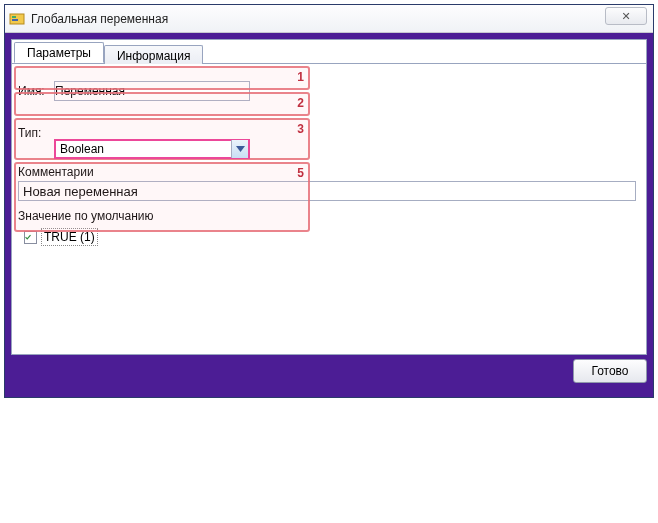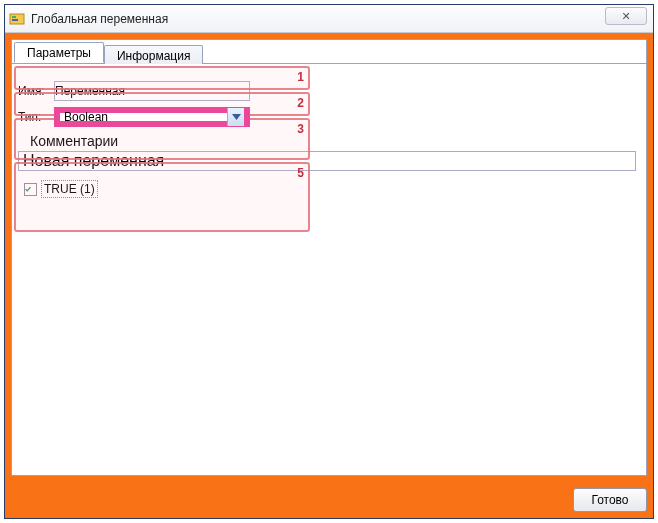--- a/index.html
+++ b/index.html
@@ -10,23 +10,23 @@
     font-family: "Segoe UI", Tahoma, sans-serif;
     font-size: 12px;
     color: #000;
     width: 658px;
     height: 523px;
     position: relative;
   }
   .window {
     position: absolute;
     left: 4px; top: 4px;
-    width: 650px; height: 515px;
+    width: 650px; height: 394px;
     border: 1px solid #2a3b6a;
-    background: #f97316;
+    background: #4c1d95;
   }
   .titlebar {
     height: 28px;
     background: linear-gradient(#fdfdfe, #f0f2f6);
     border-bottom: 1px solid #c7c9d0;
     display: flex;
     align-items: center;
     padding: 0 4px;
     position: relative;
   }
@@ -104,41 +104,42 @@
     height: 20px;
     border: 1px solid #a6adc2;
     padding: 0 0;
     font-size: 12px;
     background: #fff;
     font-family: inherit;
   }
   .name-input { width: 196px; }
   .combo {
     width: 196px; height: 20px;
-    border: 6px solid #ec4899;
+    border: 2px solid #ec4899;
     display: flex; align-items: center;
     background: #fff;
     position: relative;
+    margin-top: 32px;
   }
   .combo span { padding: 0 4px; flex: 1; font-size: 12px; }
   .combo-btn {
     width: 17px; height: 18px;
     border-left: 1px solid #a6adc2;
     background: linear-gradient(#eaf3fb,#c9dff4);
     display: flex; align-items: center; justify-content: center;
   }
   .section-header {
-    font-size: 14px;
-    margin: 6px 0 2px 12px;
+    font-size: 12px;
+    margin: 6px 0 2px 0;
   }
   .comment-input {
     width: 618px; height: 20px;
     border: 1px solid #a6adc2;
     padding: 0 4px;
-    font-size: 16px;
+    font-size: 13px;
     background: #fff;
     font-family: inherit;
   }
   .defval-group {
     margin-top: 8px;
   }
   .chk-row {
     display: flex; align-items: center;
     margin: 4px 0 4px 6px;
     height: 20px;
@@ -160,23 +161,22 @@
   .chk-label {
     font-size: 12px;
     padding: 1px 2px;
     border: 1px dotted transparent;
   }
   .chk-label.focused { border-color: #888; }
   .footer {
     position: absolute;
     left: 6px; right: 6px; bottom: 6px;
     height: 32px;
-    display: flex; justify-content: flex-end; align-items: flex-end;
+    display: flex; justify-content: flex-end; align-items: flex-start;
     gap: 8px;
-    flex-direction: column;
   }
   .btn {
     min-width: 74px; height: 24px;
     border: 1px solid #9099ac;
     background: linear-gradient(#fdfdfe,#e6e8ee);
     font-size: 12px;
     padding: 0 10px;
     border-radius: 3px;
     cursor: default;
   }
@@ -238,20 +238,21 @@
                 <polygon points="0,0 9,0 4.5,6" fill="#3a5a9a"></polygon>
               </svg>
           </div>
         </div>
       </div>
 
       <div class="section-header">Комментарии</div>
       <input class="comment-input" value="Новая переменная" style="">
 
       <div class="defval-group">
+        <div class="section-header">Значение по умолчанию</div>
         <div class="chk-row">
           <span class="chk checked">
             <svg width="11" height="11" viewBox="0 0 11 11">
                 <polyline points="1,5 4,8 10,1" fill="none" stroke="#2e8b3d" stroke-width="2"></polyline>
               </svg>
           </span>
           <span class="chk-label focused">TRUE (1)</span>
         </div>
       </div>
 

